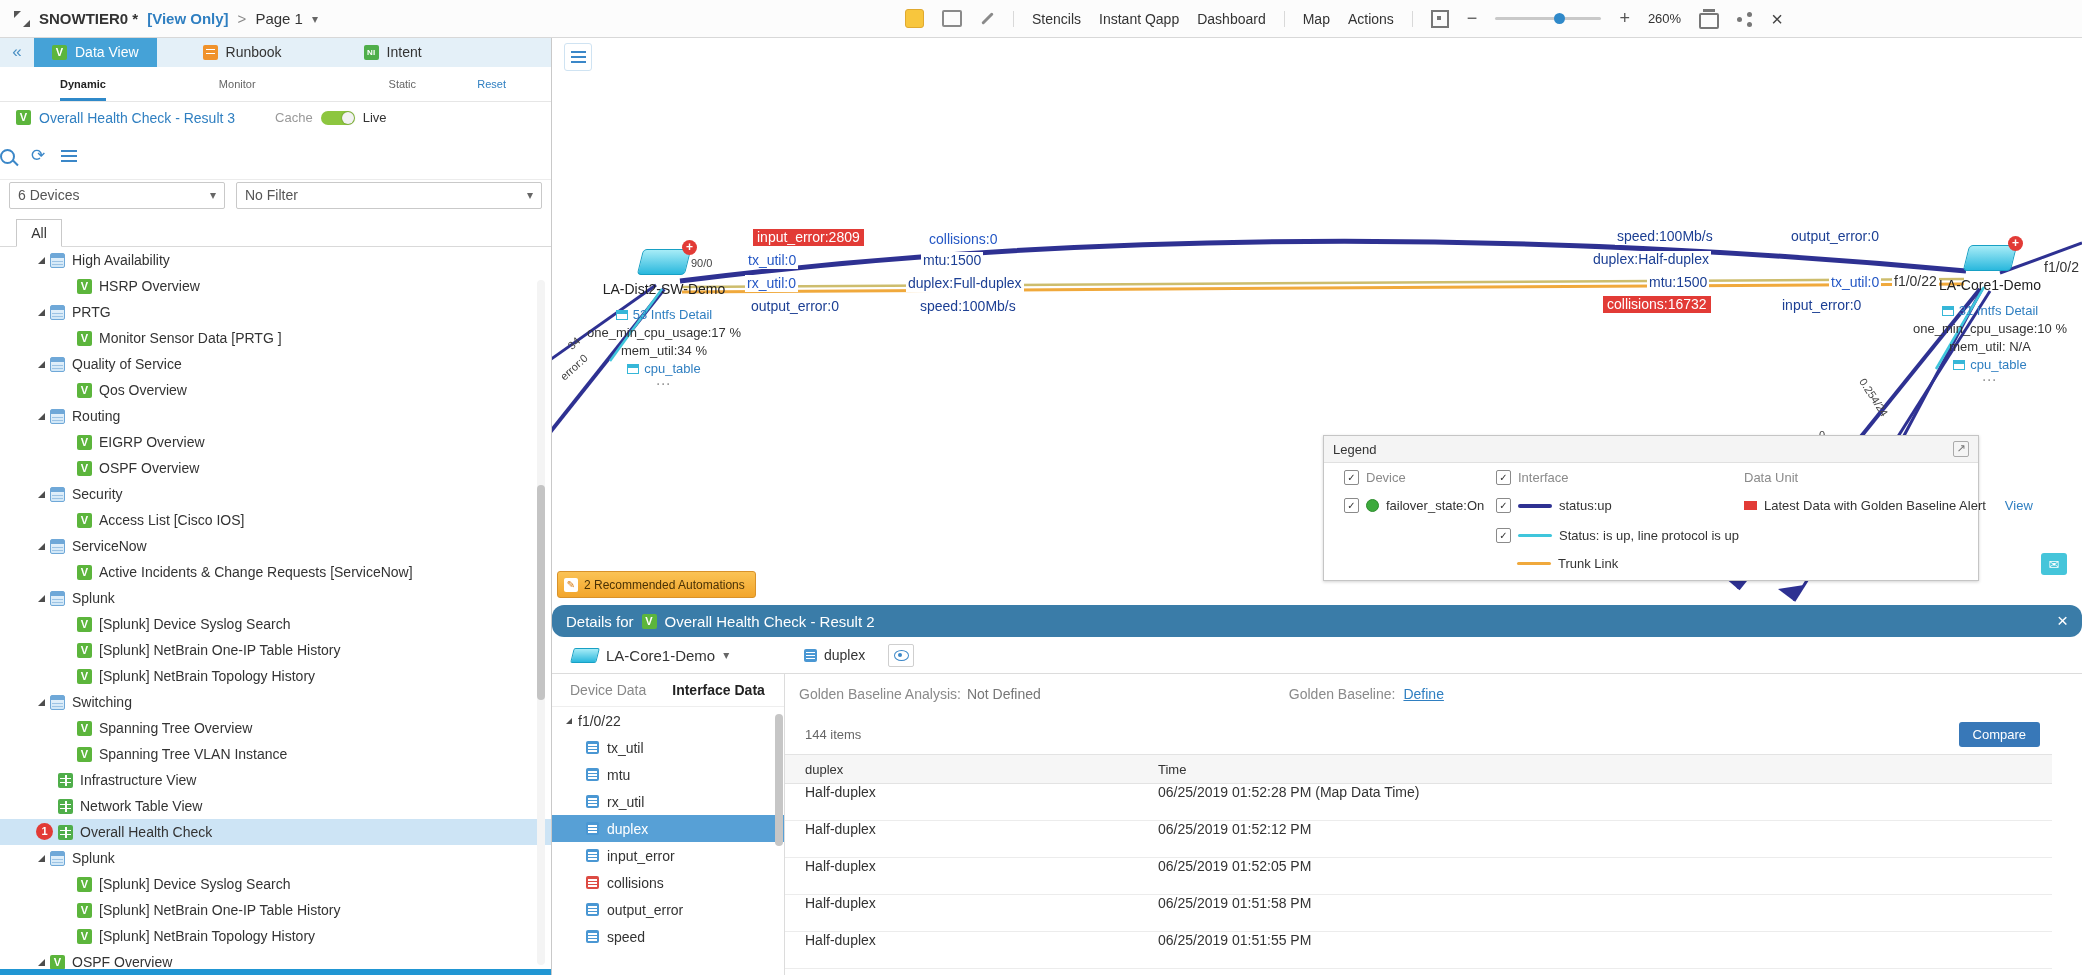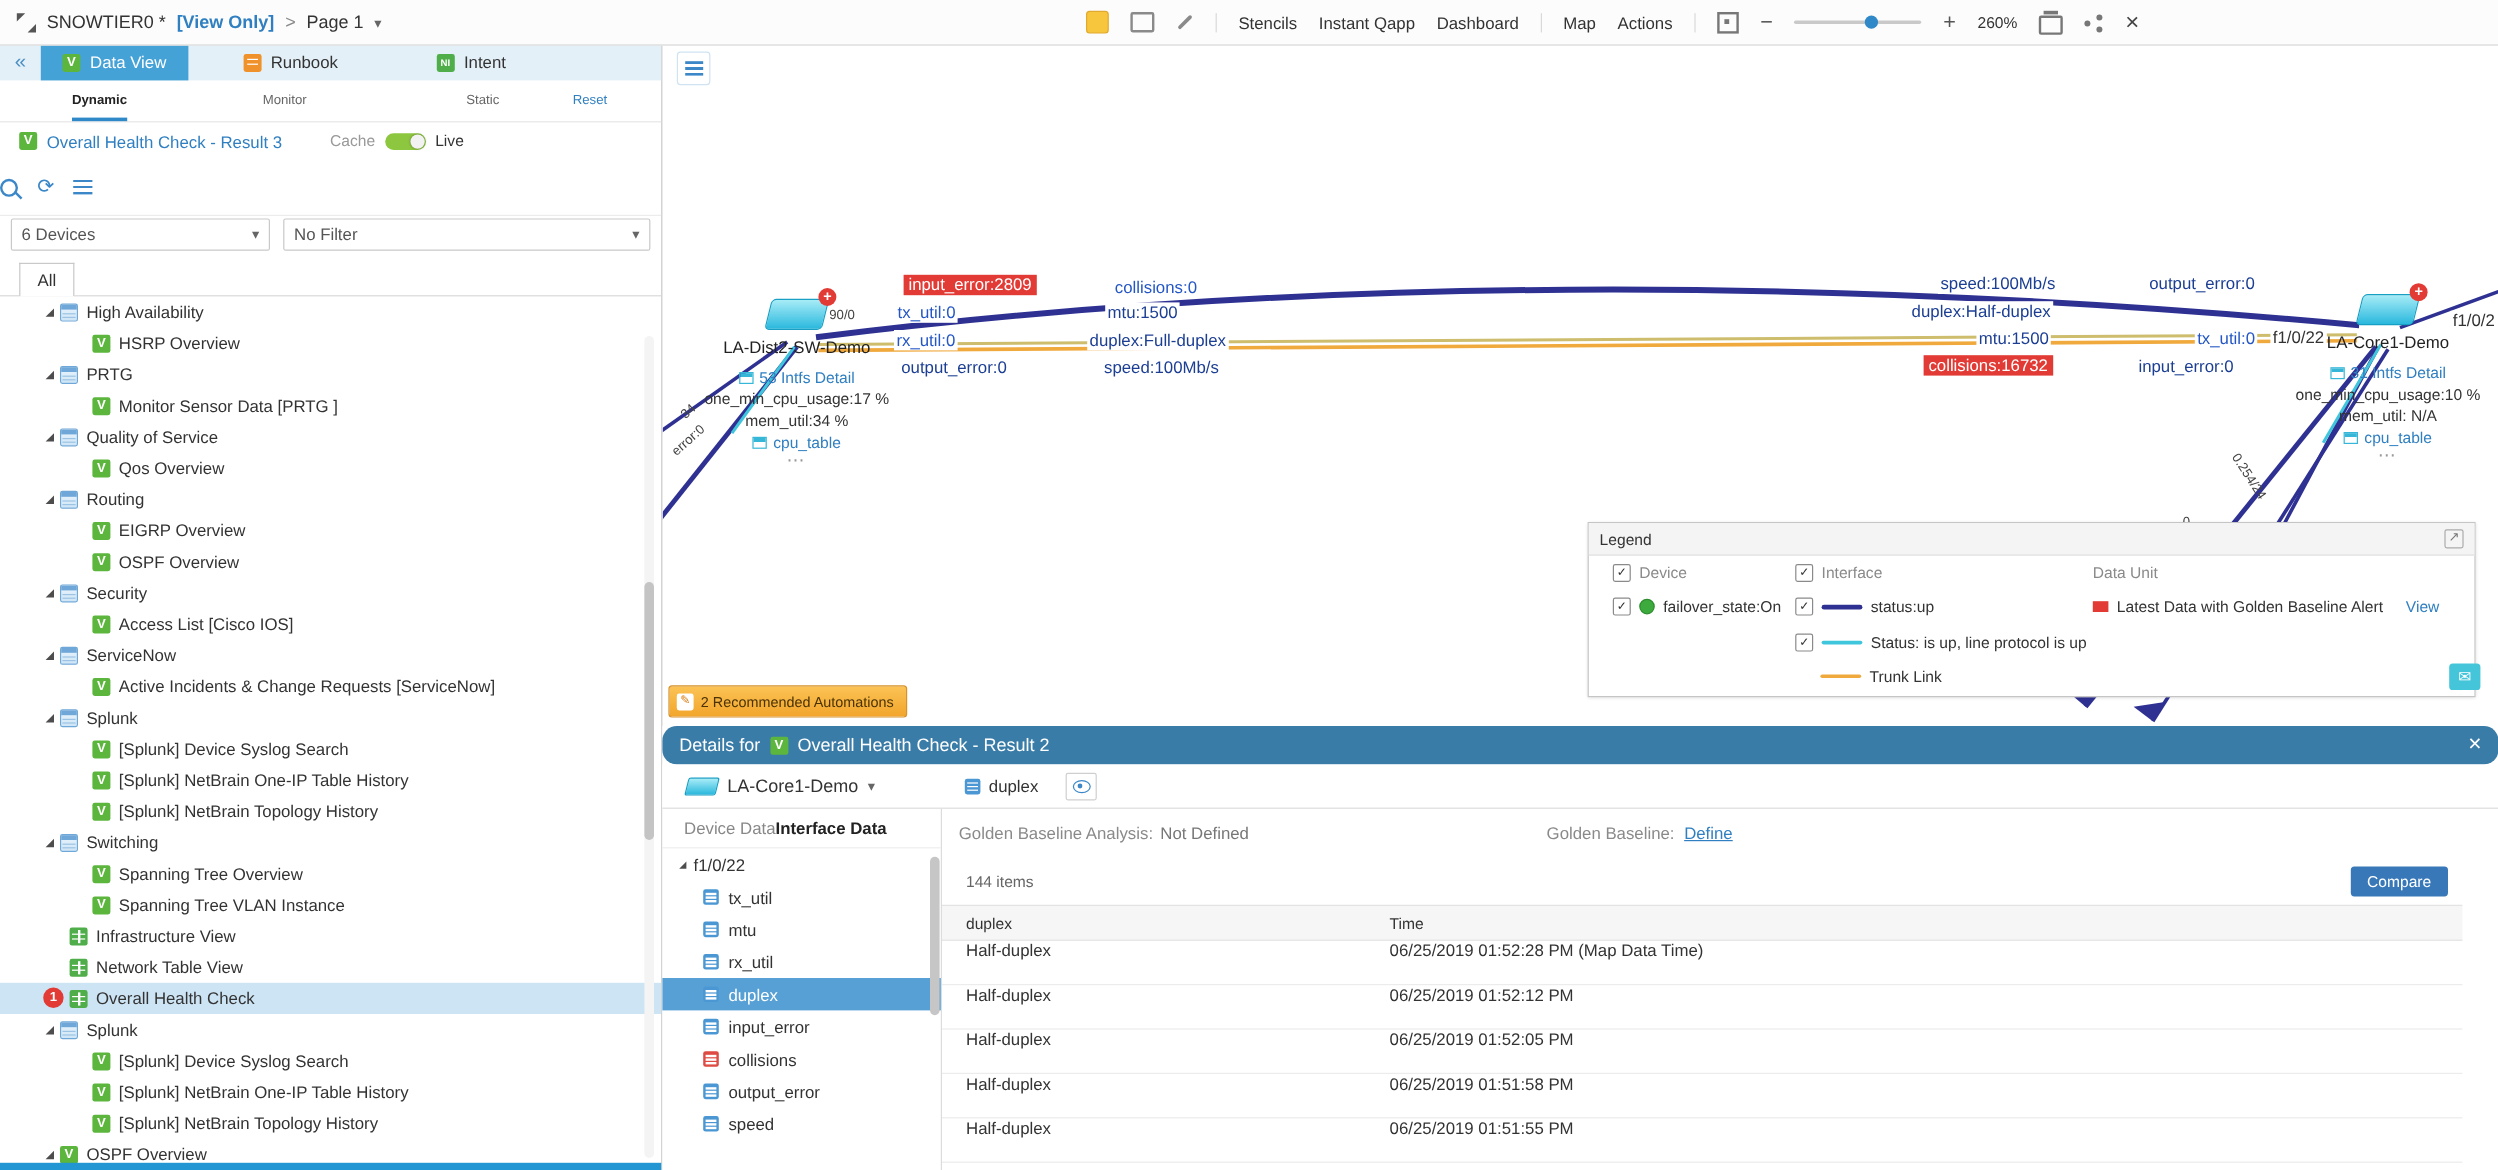--- a/index.html
+++ b/index.html
@@ -4,21 +4,21 @@
 <style>
   html,body{margin:0;padding:0;background:#fff;font-family:"Liberation Sans","DejaVu Sans",sans-serif;}
   #app{position:relative;width:2082px;height:975px;overflow:hidden;background:#fff;}
 
   
   .topbar{position:absolute;top:0;left:0;right:0;height:37px;background:#fcfcfc;border-bottom:1px solid #d8d8d8;display:flex;align-items:center;z-index:6;}
   .tb-left{display:flex;align-items:center;gap:9px;padding-left:14px;font-size:15px;color:#333;}
   .i-expand{width:16px;height:16px;position:relative;}
   .i-expand::before{content:"";position:absolute;left:0;top:0;border-top:7px solid #555;border-right:7px solid transparent;}
   .i-expand::after{content:"";position:absolute;right:0;bottom:0;border-bottom:7px solid #555;border-left:7px solid transparent;}
-  .tb-title{font-weight:normal;}
+  .tb-title{font-weight:bold;}
   .tb-view{color:#2f7fc1;font-weight:bold;}
   .tb-sep{color:#888;}
   .caret{color:#666;font-size:12px;}
   .tb-right{position:absolute;left:905px;display:flex;align-items:center;gap:18px;font-size:14px;color:#333;white-space:nowrap;}
   .tb-right .menu-item{cursor:default;}
   .vdiv{width:1px;height:16px;background:#d9d9d9;}
   .i-note{width:17px;height:17px;background:#f8c63d;border:1px solid #e0a92f;border-radius:3px;}
   .i-win{width:16px;height:13px;border:2px solid #8a8a8a;border-radius:2px;}
   .i-pen{width:15px;height:3px;background:#8a8a8a;transform:rotate(-45deg);border-radius:2px;}
   .i-fs{width:14px;height:14px;border:2px solid #777;position:relative;}
@@ -112,21 +112,21 @@
   .dev-left{left:27px;top:212px;width:170px;}
   .dev-right{left:1348px;top:208px;width:180px;}
   .dswitch{width:48px;height:26px;margin:0 auto;position:relative;}
   .dswitch .face{position:absolute;inset:0;background:linear-gradient(180deg,#a7ecf7,#2ab8dd);border:1px solid #17a0c4;border-radius:4px;transform:skewX(-14deg);}
   .plusbadge{position:absolute;top:-9px;right:-9px;width:15px;height:15px;background:#e23b36;border-radius:50%;color:#fff;font:bold 12px/15px "Liberation Sans",sans-serif;text-align:center;z-index:2;}
   .dname{margin-top:6px;font-size:14px;color:#222;white-space:nowrap;}
   .dstats{margin-top:9px;font-size:13px;color:#333;line-height:18px;}
   .dstat.link{color:#2f7fc1;}
   .mini-tbl{display:inline-block;width:12px;height:10px;border:1px solid #36b7d8;background:linear-gradient(#36b7d8 0 3px,#fff 3px);margin-right:5px;vertical-align:-1px;box-sizing:border-box;}
   .ddots{color:#999;font-size:15px;letter-spacing:2px;line-height:12px;}
-  .legend{position:absolute;left:771px;top:398px;width:740px;height:146px;background:#fff;border:1px solid #c5c5c5;z-index:3;box-shadow:0 1px 3px rgba(0,0,0,.18);box-sizing:border-box;}
+  .legend{position:absolute;left:771px;top:398px;width:656px;height:146px;background:#fff;border:1px solid #c5c5c5;z-index:3;box-shadow:0 1px 3px rgba(0,0,0,.18);box-sizing:border-box;}
   .lg-head{height:26px;background:#f4f4f4;border-bottom:1px solid #e0e0e0;display:flex;align-items:center;padding:0 9px;font-size:13px;color:#333;}
   .lg-expand{margin-left:auto;color:#777;font-size:11px;border:1px solid #aaa;width:14px;height:14px;line-height:13px;text-align:center;border-radius:2px;}
   .lg-item{position:absolute;display:flex;align-items:center;gap:7px;font-size:13px;color:#333;white-space:nowrap;}
   .lg-hdr{color:#8a8a8a;}
   .cb{width:13px;height:13px;border:1px solid #8a8a8a;border-radius:2px;display:flex;align-items:center;justify-content:center;background:#fff;flex:none;}
   .cb i{font-style:normal;font-size:10px;color:#333;line-height:11px;}
   .sw-line{width:34px;height:4px;background:#2e3192;border-radius:2px;flex:none;}
   .sw-line.cyan{height:3px;background:#3fc6dc;}
   .sw-line.orange{height:3px;background:#f0a93c;}
   .sw-red{width:13px;height:9px;background:#e23b36;flex:none;}
@@ -145,21 +145,21 @@
   .dev-sel{position:absolute;left:20px;display:flex;align-items:center;gap:8px;}
   .dev-mini{width:24px;height:13px;background:linear-gradient(180deg,#a7ecf7,#2ab8dd);border:1px solid #17a0c4;border-radius:2px;transform:skewX(-14deg);}
   .fld-tab{position:absolute;left:252px;display:flex;align-items:center;gap:7px;font-size:14px;}
   .fi{width:13px;height:13px;border-radius:2px;background:#4a97d3;position:relative;flex:none;}
   .fi::after{content:"";position:absolute;left:2px;right:2px;top:3px;height:1.5px;background:#fff;box-shadow:0 3px 0 #fff,0 6px 0 #fff;}
   .i-eyebox{position:absolute;left:336px;width:24px;height:21px;border:1px solid #cfcfcf;border-radius:2px;display:flex;align-items:center;justify-content:center;}
   .i-eye{width:13px;height:9px;border:1.5px solid #3b87c8;border-radius:50%;position:relative;}
   .i-eye::after{content:"";position:absolute;left:3.5px;top:2px;width:4px;height:4px;border-radius:50%;background:#3b87c8;}
   .dt-body{display:flex;height:302px;}
   .dt-left{width:233px;border-right:1px solid #dcdcdc;position:relative;flex:none;box-sizing:border-box;}
-  .dt-tabs{height:32px;display:flex;align-items:center;padding-left:18px;font-size:14px;border-bottom:1px solid #eee;}
+  .dt-tabs{height:32px;display:flex;align-items:center;gap:26px;padding-left:18px;font-size:14px;border-bottom:1px solid #eee;}
   .dt-tab{color:#888;}
   .dt-tab.active{color:#222;font-weight:bold;}
   .flist{position:relative;}
   .frow{height:27px;display:flex;align-items:center;padding-left:34px;font-size:14px;color:#333;position:relative;white-space:nowrap;}
   .frow .fi{margin-right:8px;}
   .frow.red .fi{background:#dd4b43;}
   .frow.selected{background:#57a0d6;color:#fff;}
   .frow .tri2{display:none;width:0;height:0;border-left:6px solid transparent;border-bottom:6px solid #4d4d4d;margin-right:6px;}
   .frow.hdr{padding-left:14px;}
   .frow.hdr .tri2{display:inline-block;}

